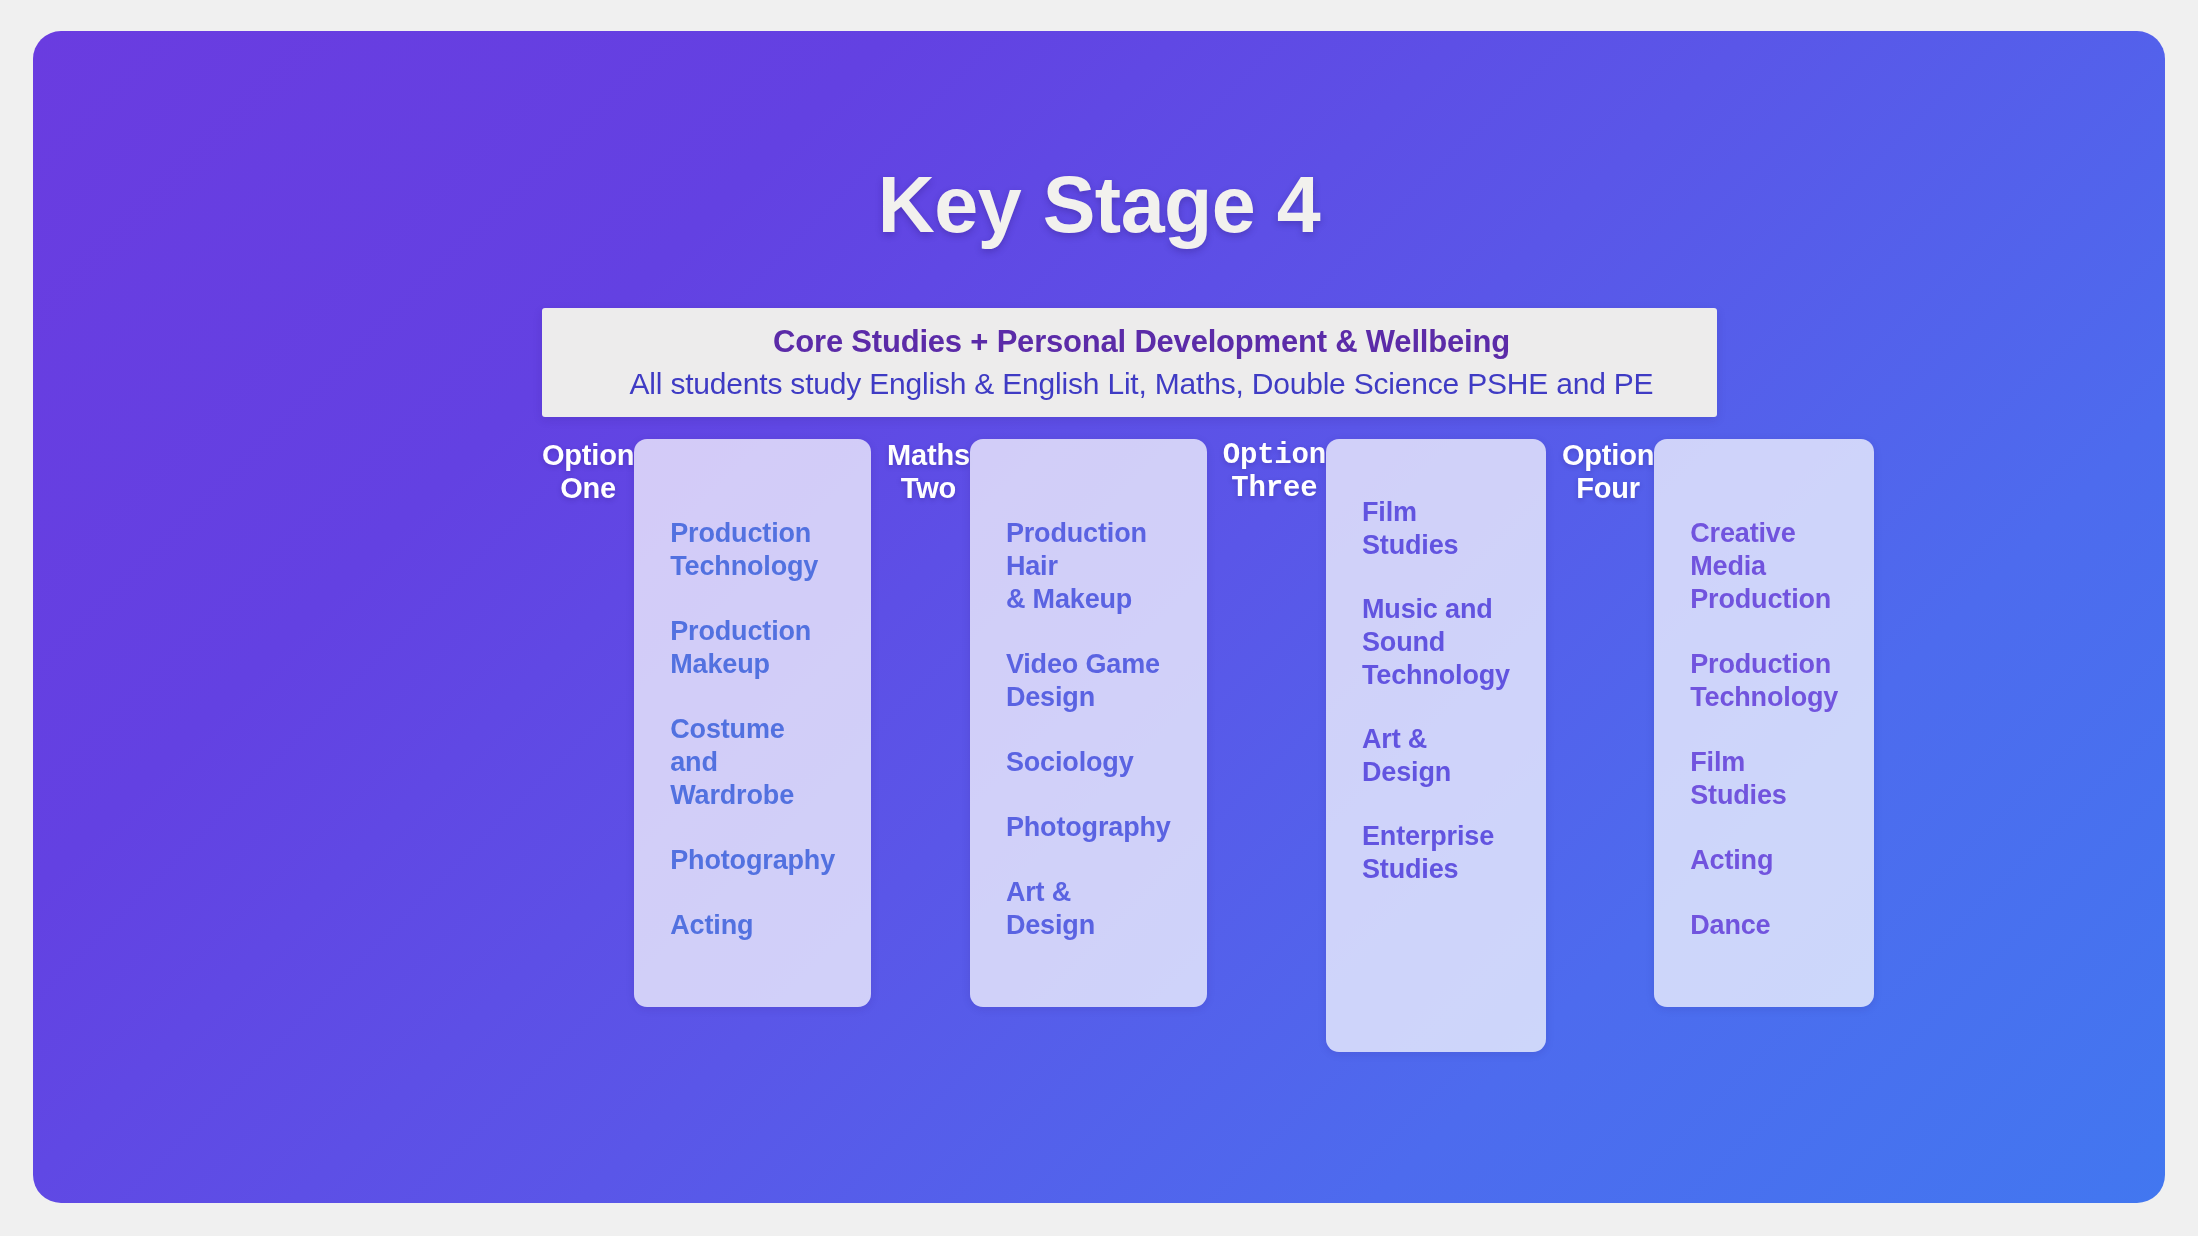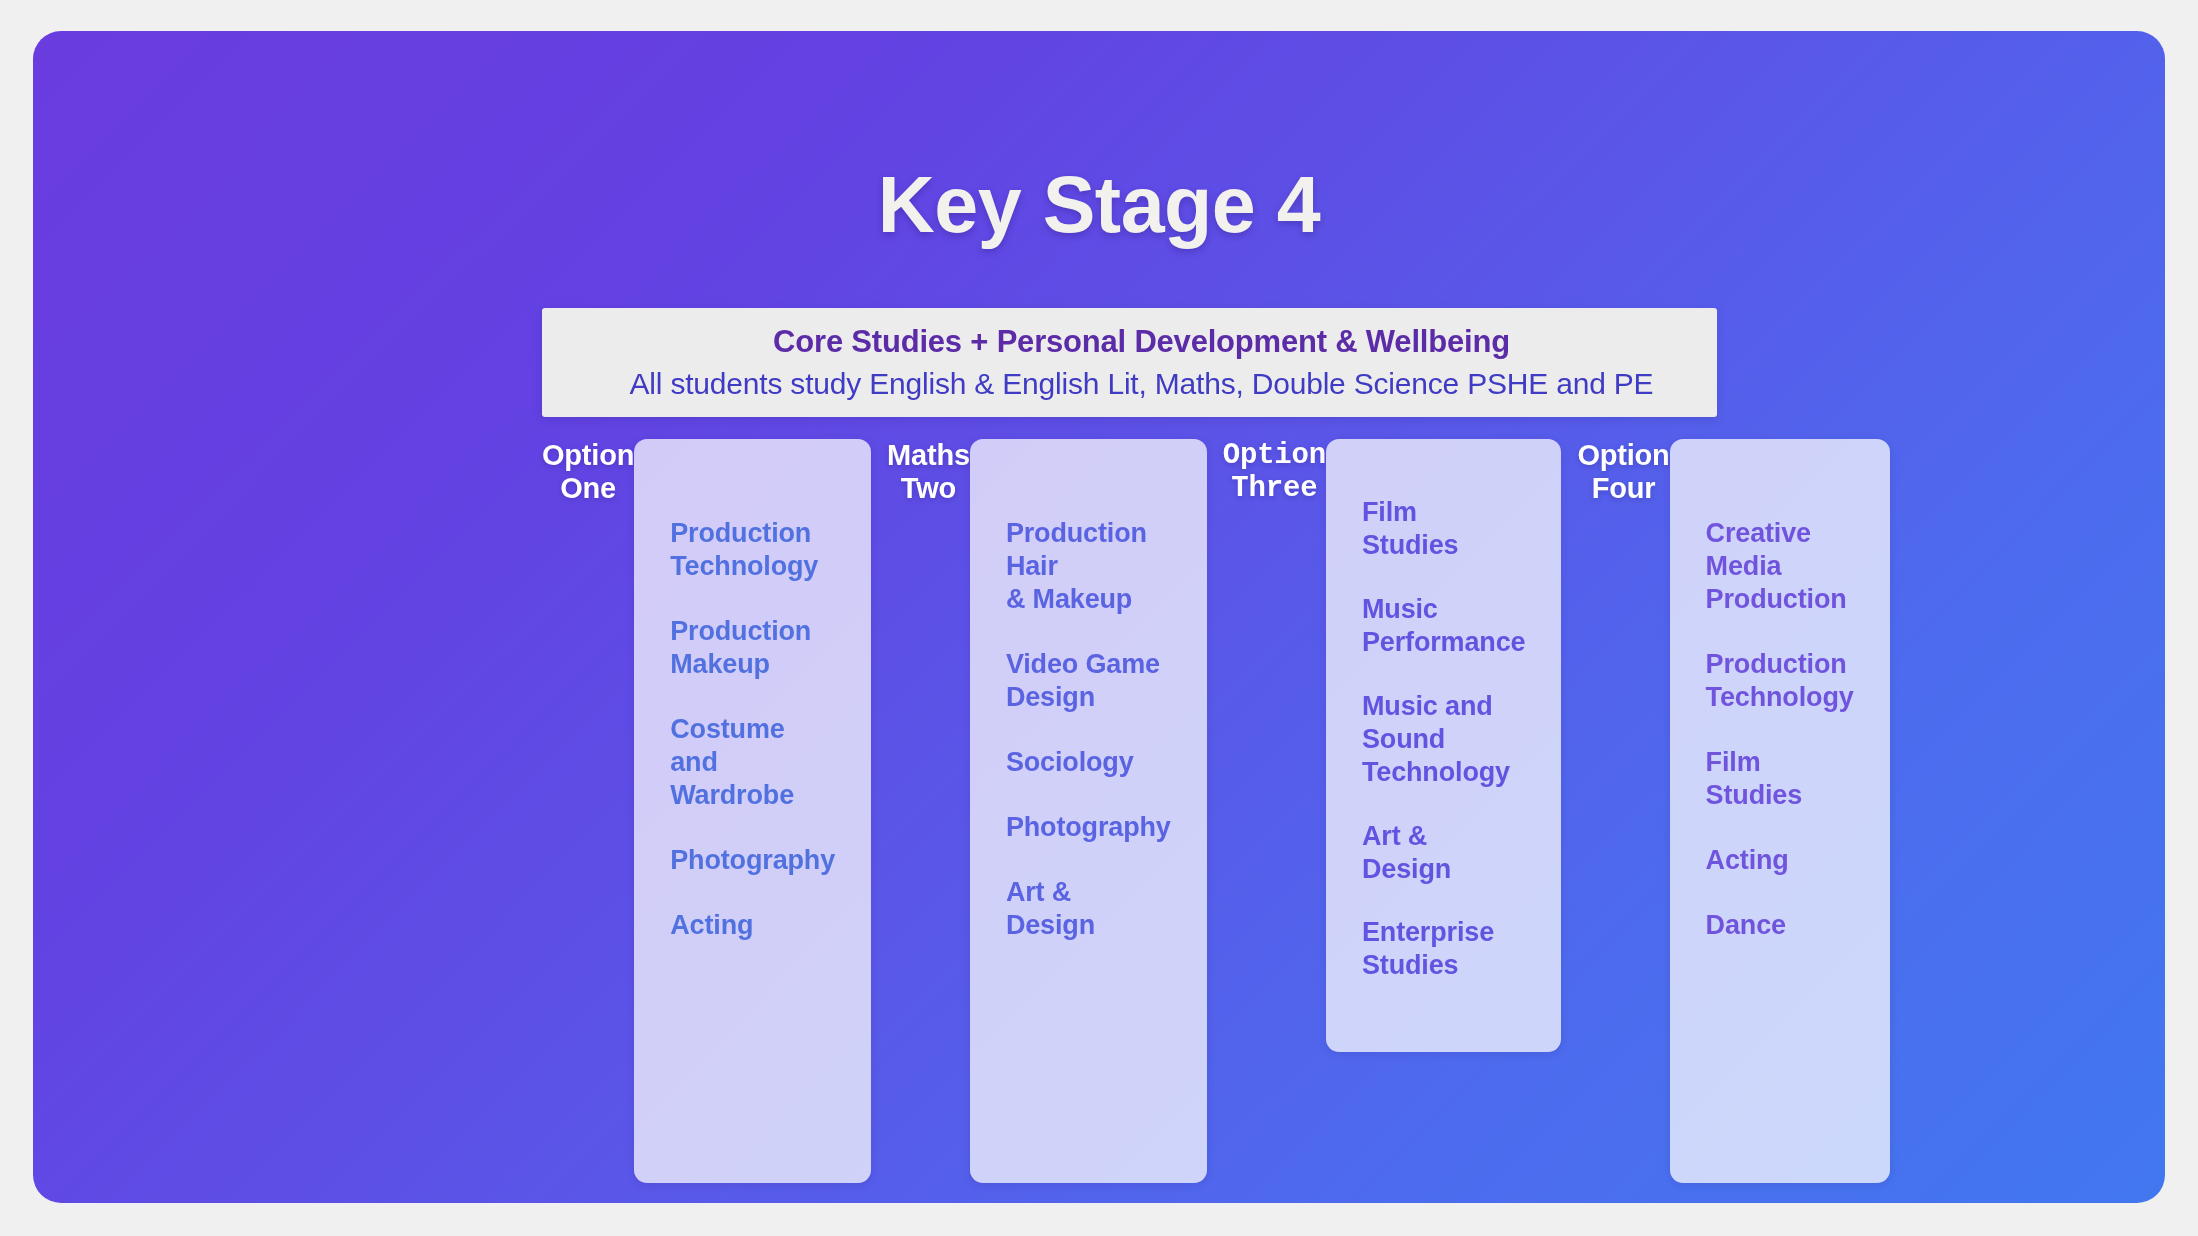--- a/index.html
+++ b/index.html
@@ -90,21 +90,21 @@
     font-weight: 600;
     color: #ffffff;
     letter-spacing: -0.2px;
     padding-bottom: 22px;
     text-shadow: 0 2px 5px rgba(40,20,110,0.25);
   }
 
   .option-card {
     background: rgba(255,255,255,0.72);
     border-radius: 13px;
-    height: 744px;
+    height: 568px;
     padding: 78px 36px 30px 36px;
     box-shadow: 0 2px 9px rgba(40,20,110,0.12);
   }
   
   .option-col.tall .option-head { padding-bottom: 17px; font-family: Liberation Mono, monospace; }
   .option-col.tall .option-card { height: 613px; padding-top: 57px; }
 
   .subject {
     font-size: 27px;
     font-weight: 600;
@@ -161,22 +161,20 @@
         <div class="subject">Art &amp;
 Design</div>
       </div>
     </div>
 
     <div class="option-col c3 tall">
       <div class="option-head">Option Three</div>
       <div class="option-card">
         <div class="subject">Film
 Studies</div>
-        <div class="subject">Music
-Performance</div>
         <div class="subject">Music and Sound
 Technology</div>
         <div class="subject">Art &amp;
 Design</div>
         <div class="subject">Enterprise
 Studies</div>
       </div>
     </div>
 
     <div class="option-col c4">

